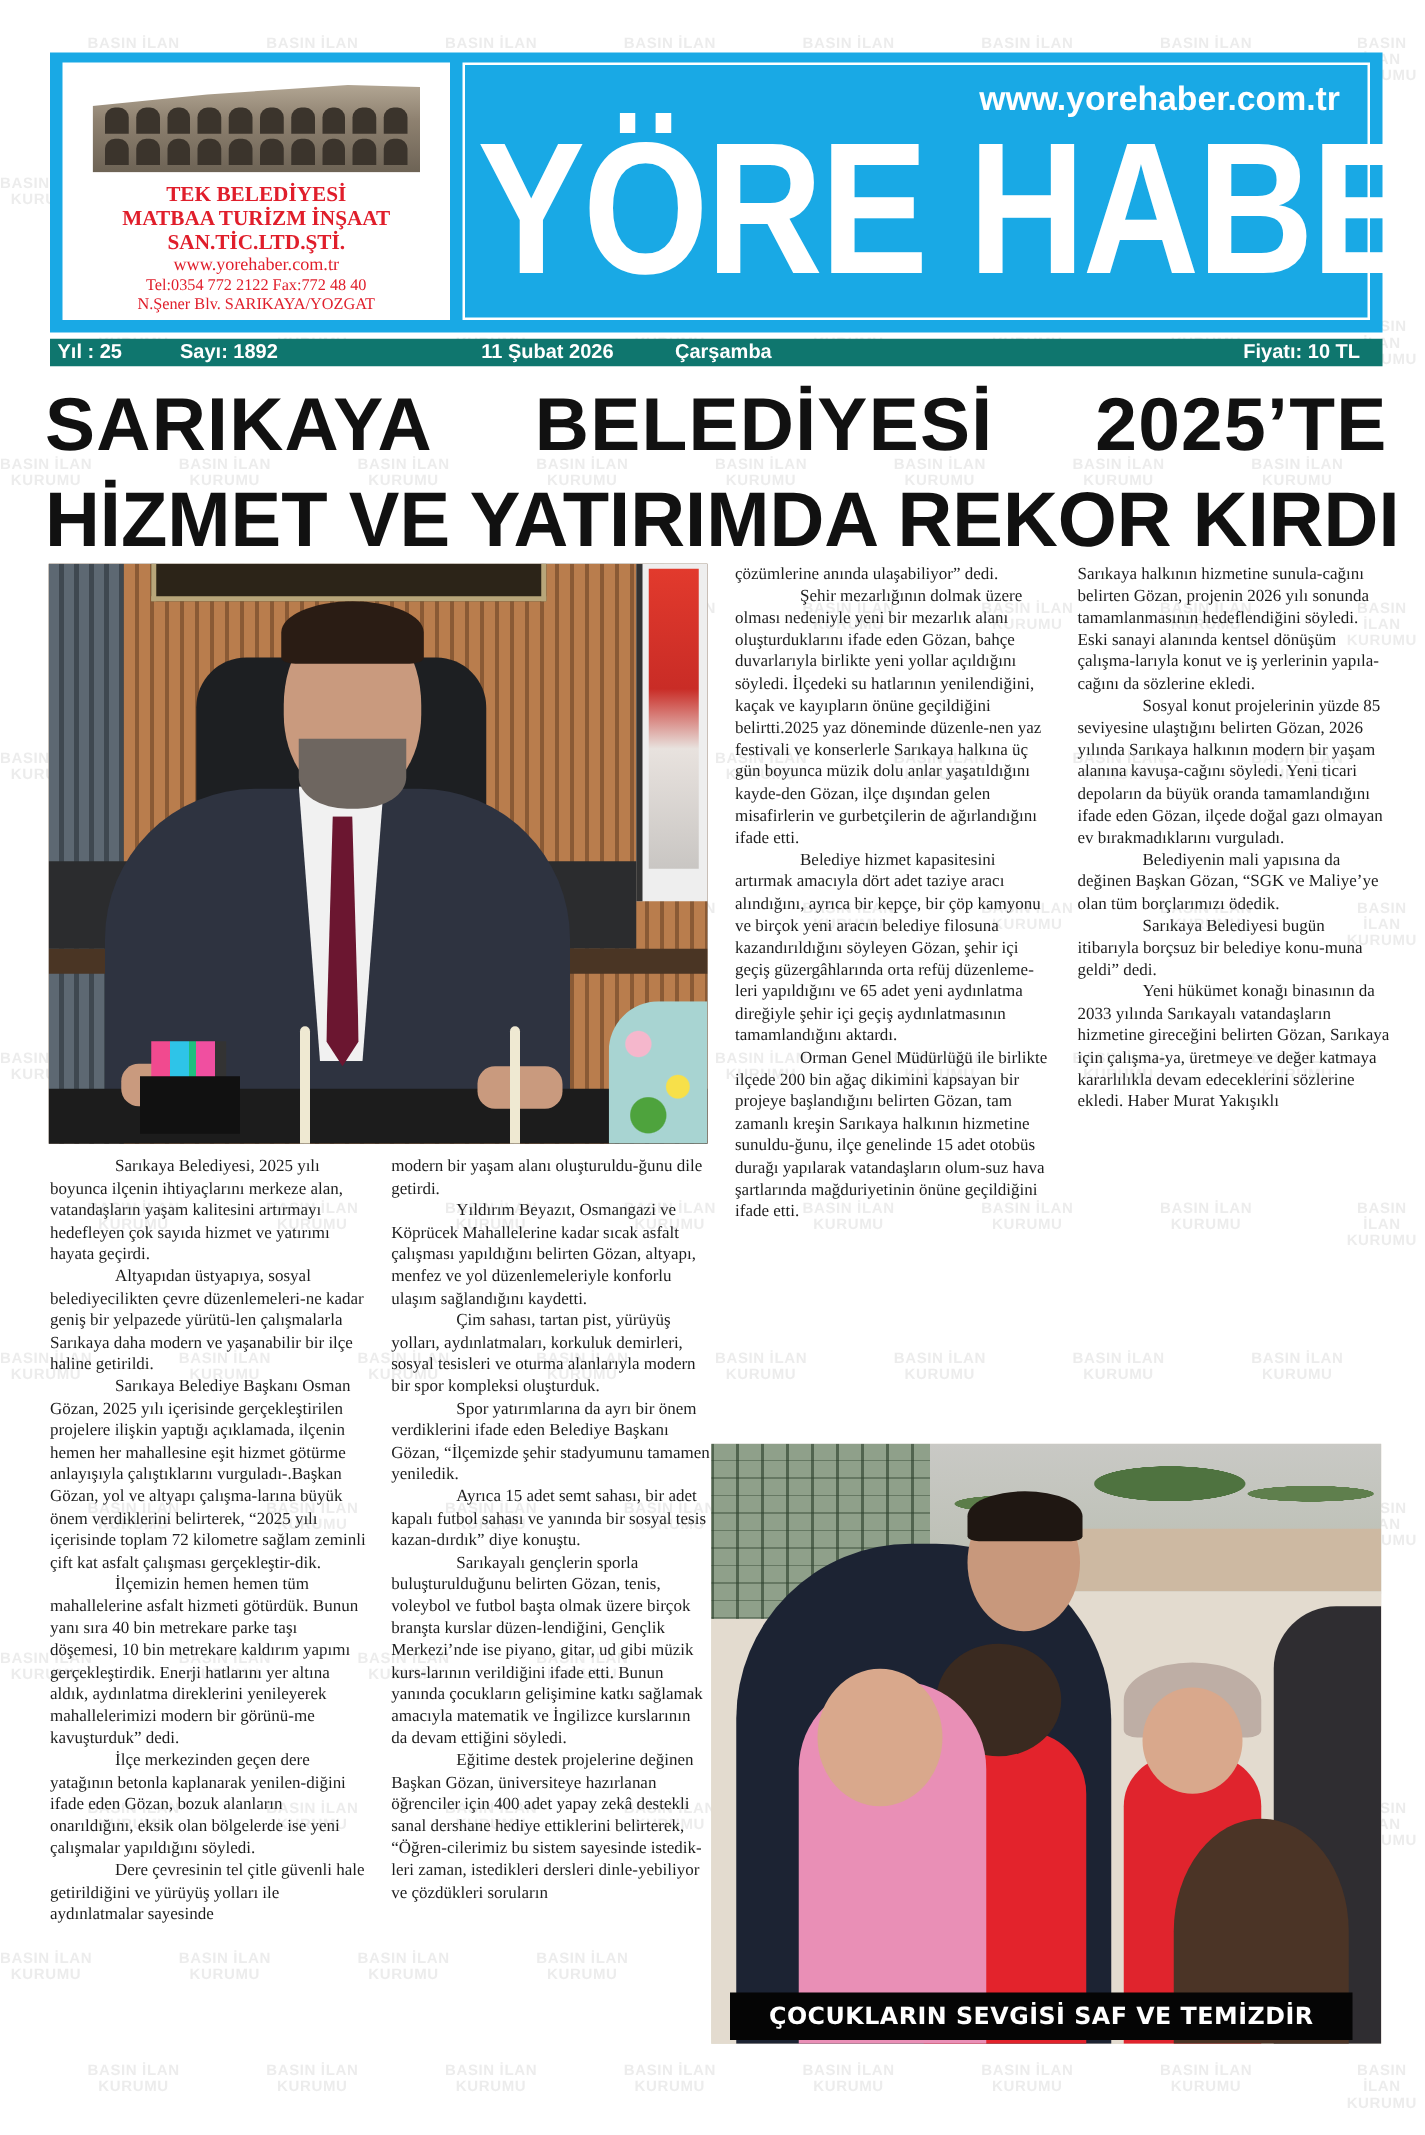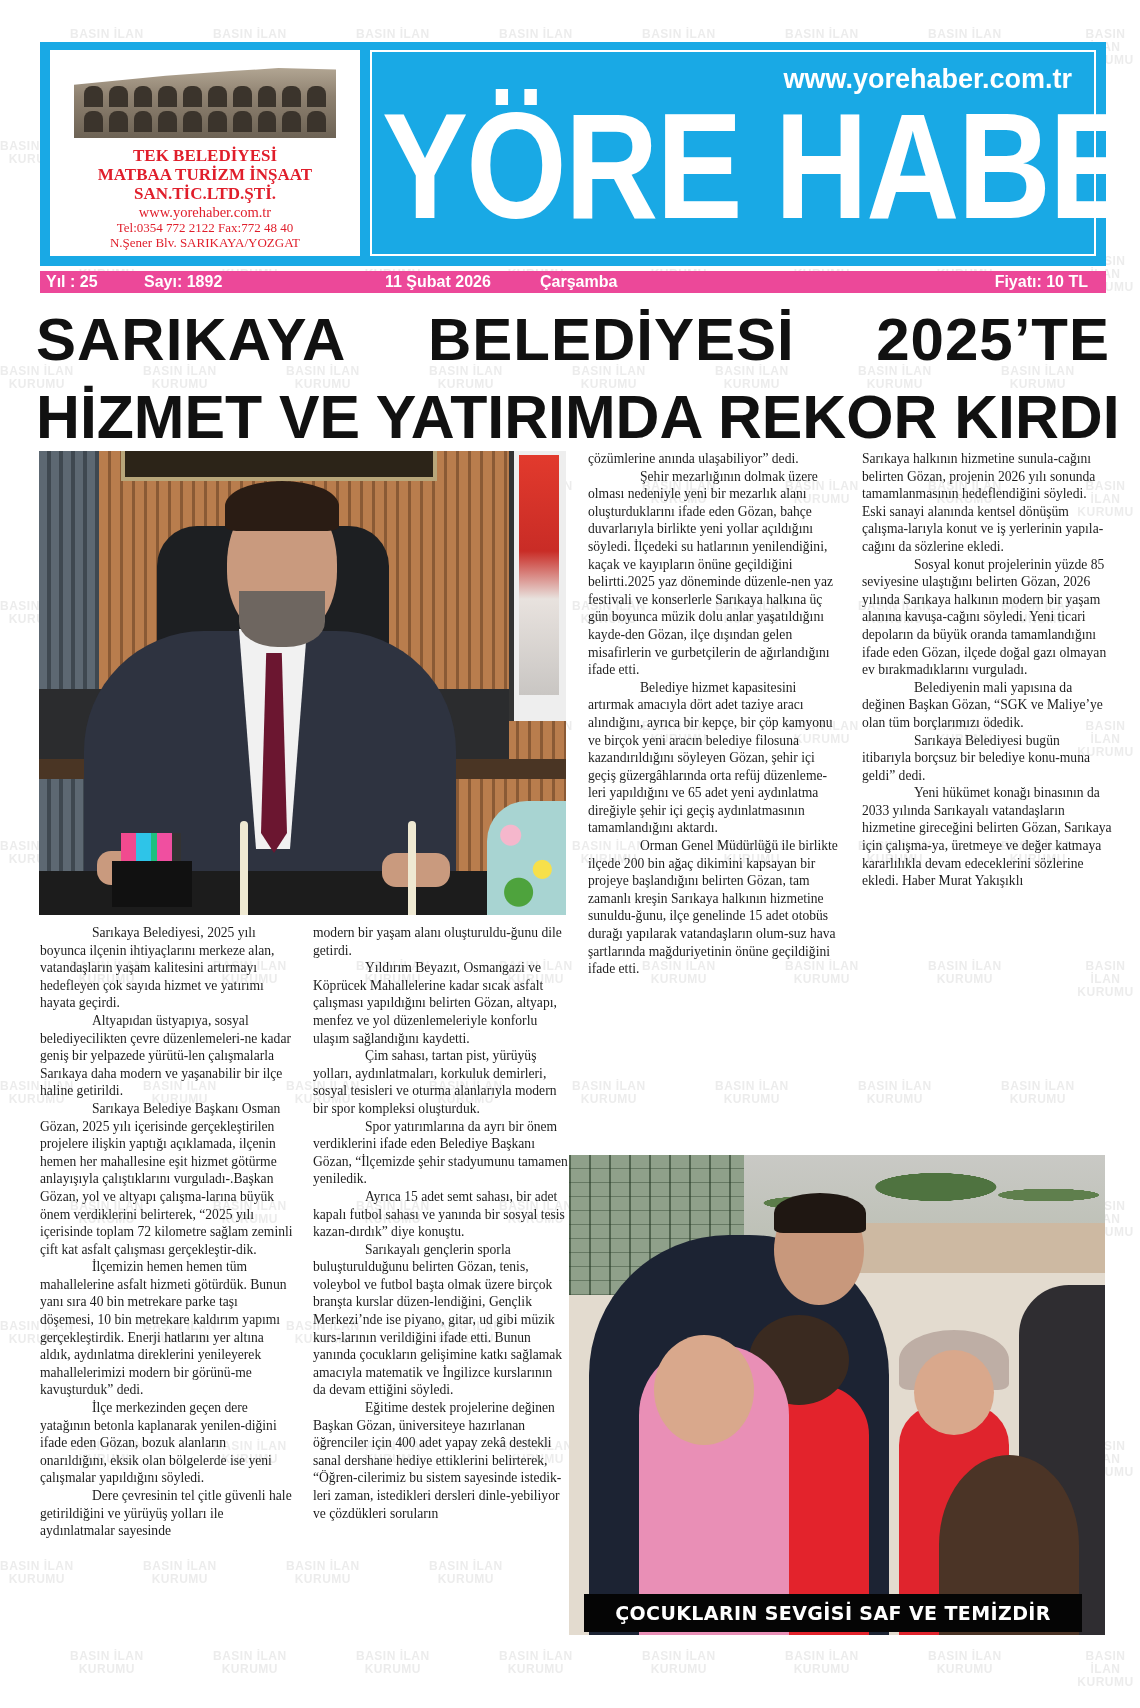--- a/index.html
+++ b/index.html
@@ -15,21 +15,21 @@
   .ruins-arches { position:absolute; left:24px; top:30px; width:262px; height:58px; display:grid; grid-template-columns:repeat(10,1fr); grid-template-rows:1fr 1fr; gap:4px 6px; padding:6px 10px; box-sizing:border-box; }
   .ruins-arches span { background:#3b342c; border-radius:8px 8px 0 0; }
   .co-lines { position:absolute; left:0; top:96px; width:310px; text-align:center; color:#e01e2b; font-weight:bold; }
   .co-l1 { font-size:17px; line-height:19px; }
   .co-l2 { font-size:14.5px; line-height:16px; font-weight:normal; margin-top:1px; }
   .co-l3 { font-size:13px; line-height:15px; font-weight:normal; }
   .mast-right { position:absolute; left:330px; top:8px; width:726px; height:206px; border:2px solid #ffffff; box-sizing:border-box; }
   .mast-url { position:absolute; right:22px; top:12px; font-family:"Liberation Sans", sans-serif; font-weight:bold; font-size:27px; color:#ffffff; }
   .mast-title { position:absolute; left:10px; top:34px; width:700px; font-family:"Liberation Sans", sans-serif; font-weight:bold; font-size:150px; line-height:160px; color:#ffffff; letter-spacing:-2px; transform:scaleX(0.86); transform-origin:left top; white-space:nowrap; }
 
-  .datebar { position:absolute; left:40px; top:271px; width:1066px; height:22px; background:#ec4899; color:#ffffff; font-family:"Liberation Sans", sans-serif; font-weight:bold; font-size:16px; line-height:22px; }
+  .datebar { position:absolute; left:40px; top:271px; width:1066px; height:22px; background:#0f766e; color:#ffffff; font-family:"Liberation Sans", sans-serif; font-weight:bold; font-size:16px; line-height:22px; }
   .datebar span { position:absolute; top:0; }
 
   
   .headline { position:absolute; left:36px; width:1074px; font-family:"Liberation Sans", sans-serif; font-weight:bold; color:#111; white-space:nowrap; }
   .hl1 { top:306px; font-size:60px; line-height:68px; display:flex; justify-content:space-between; letter-spacing:1px; }
   .hl2 { top:382px; font-size:62px; line-height:70px; letter-spacing:0px; transform:scaleX(0.98); transform-origin:left top; }
 
   
   .photo1 { position:absolute; left:39px; top:451px; width:527px; height:464px; overflow:hidden; background:#5a4330; }
   .p1-wall { position:absolute; inset:0; background:repeating-linear-gradient(90deg,#b97d4d 0 9px,#8a5a35 9px 12px); }

